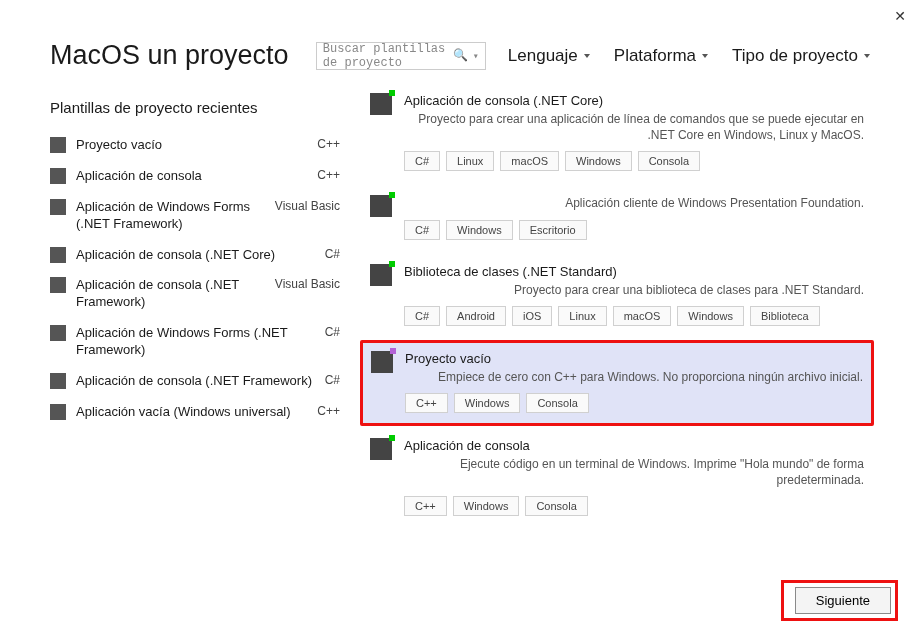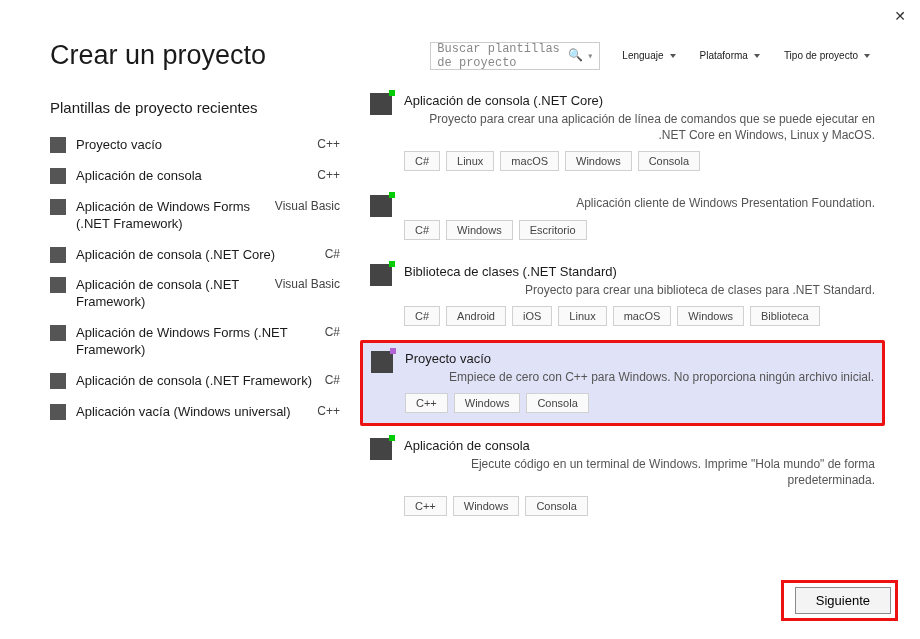--- a/index.html
+++ b/index.html
@@ -39,36 +39,36 @@
     align-items: center;
     padding: 0 6px;
     color: #888;
     font-size: 12px;
     margin-right: 22px;
     font-family: Liberation Mono, monospace;
   }
   .search-box .ph { flex: 1; }
   .filters { display: flex; gap: 24px; }
   .filter {
-    font-size: 10px;
+    font-size: 17px;
     color: #1a1a1a;
     display: flex;
     align-items: center;
     gap: 6px;
     cursor: pointer;
   }
   .caret {
     width: 0; height: 0;
     border-left: 3px solid transparent;
     border-right: 3px solid transparent;
     border-top: 4px solid #555;
   }
   .body {
     display: flex;
-    padding: 0 31px 0 50px;
+    padding: 0 42px 0 50px;
     height: 480px;
   }
   .left {
     width: 310px;
     padding-right: 20px;
   }
   .left h2 {
     font-size: 15px;
     font-weight: 400;
     margin: 18px 0 14px 0;
@@ -170,21 +170,21 @@
   .scroll::-webkit-scrollbar { width: 14px; }
   .scroll::-webkit-scrollbar-thumb { background: #c7c7c7; }
   .scroll::-webkit-scrollbar-track { background: #f3f3f3; }
 </style>
 </head>
 <body>
 
 <div class="close">✕</div>
 
 <div class="header">
-  <div class="title">Crear un proyecto</div>
+  <div class="title">MacOS un proyecto</div>
 
   <div class="search-box">
     <span class="ph">Buscar plantillas de proyecto</span>
     <span style="font-size:12px;">🔍</span>
     <span style="margin-left:4px;font-size:10px;">▾</span>
   </div>
 
   <div class="filters">
     <div class="filter">
       <span>Lenguaje</span>

